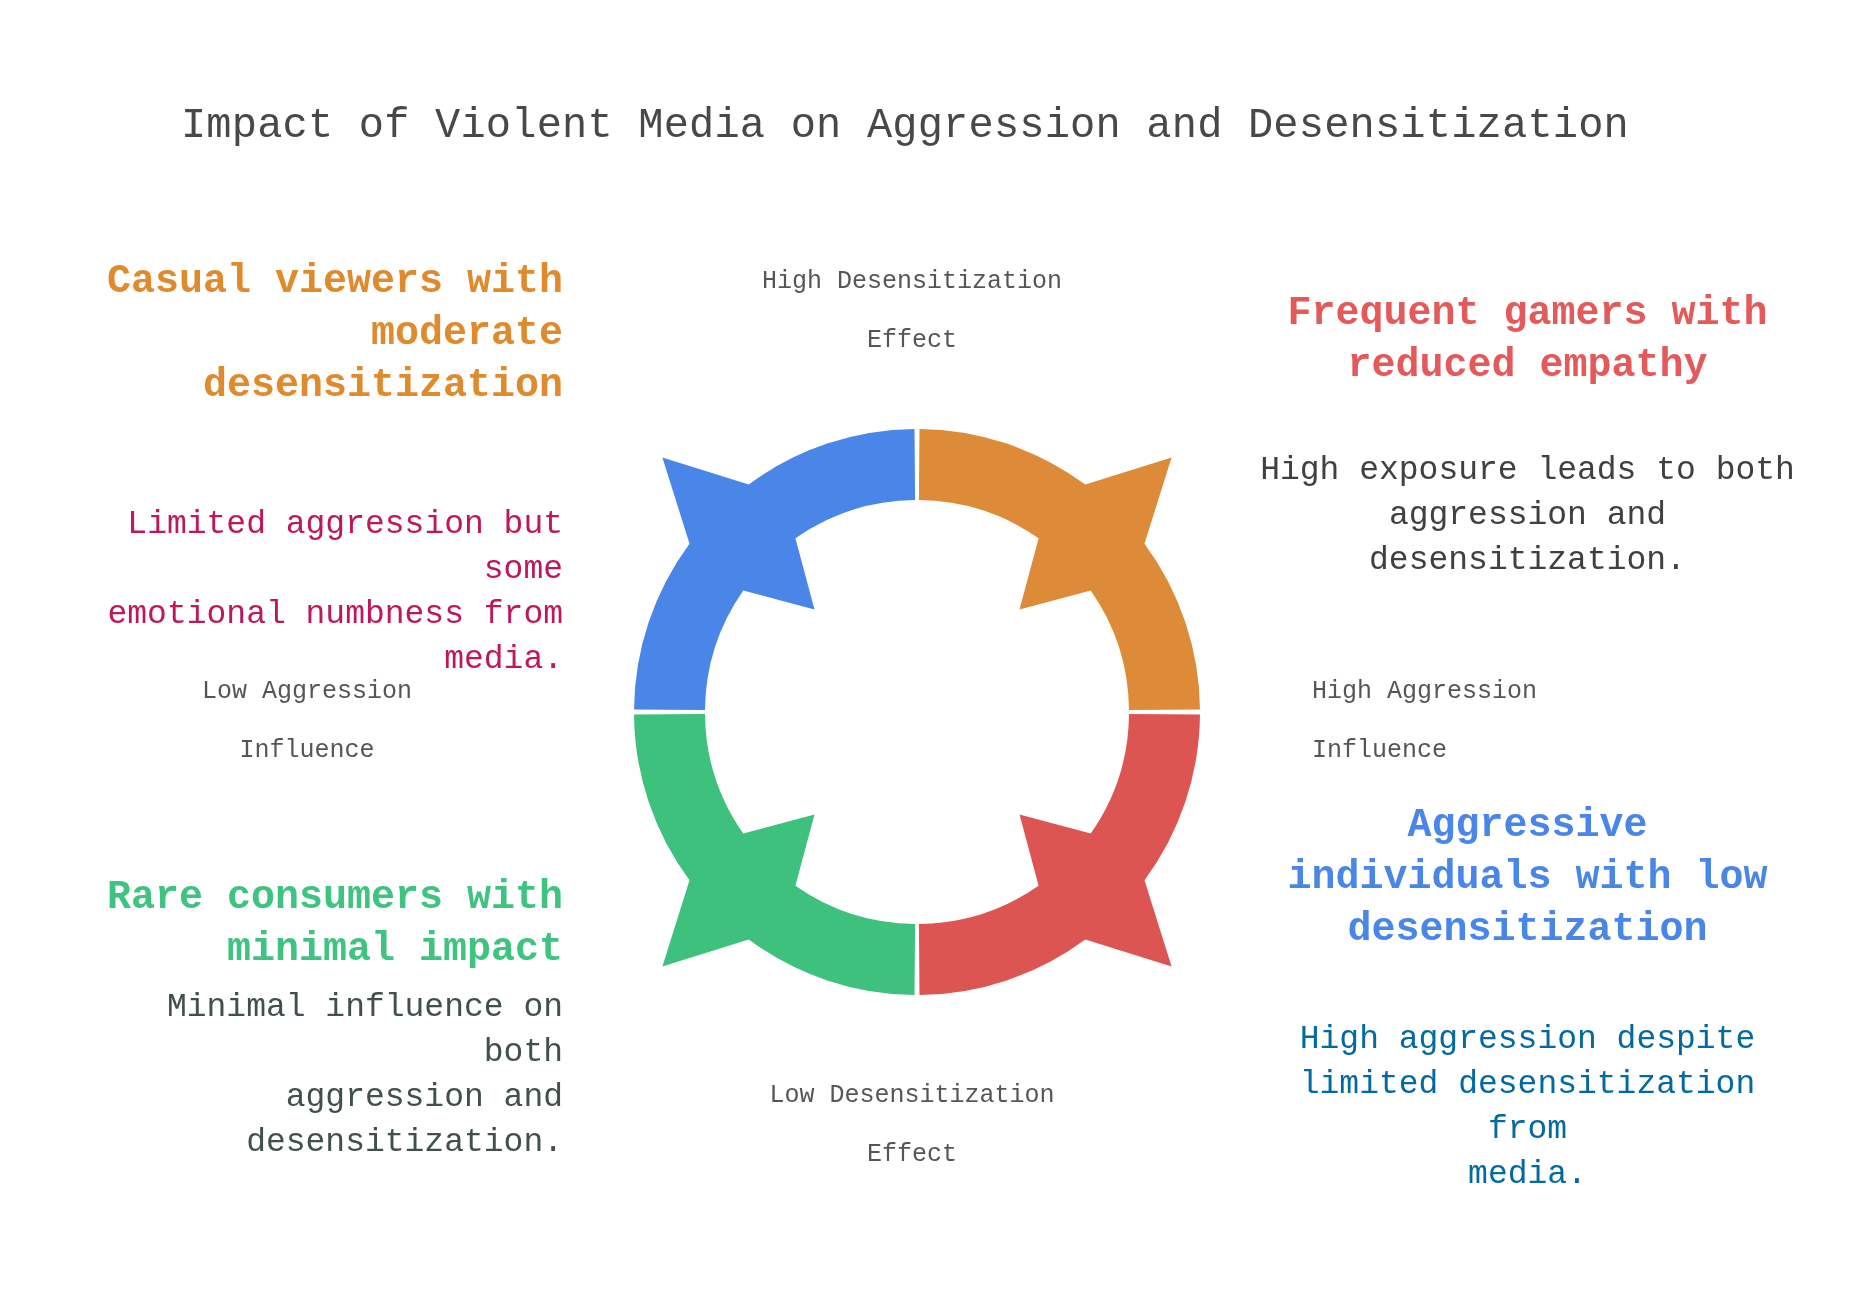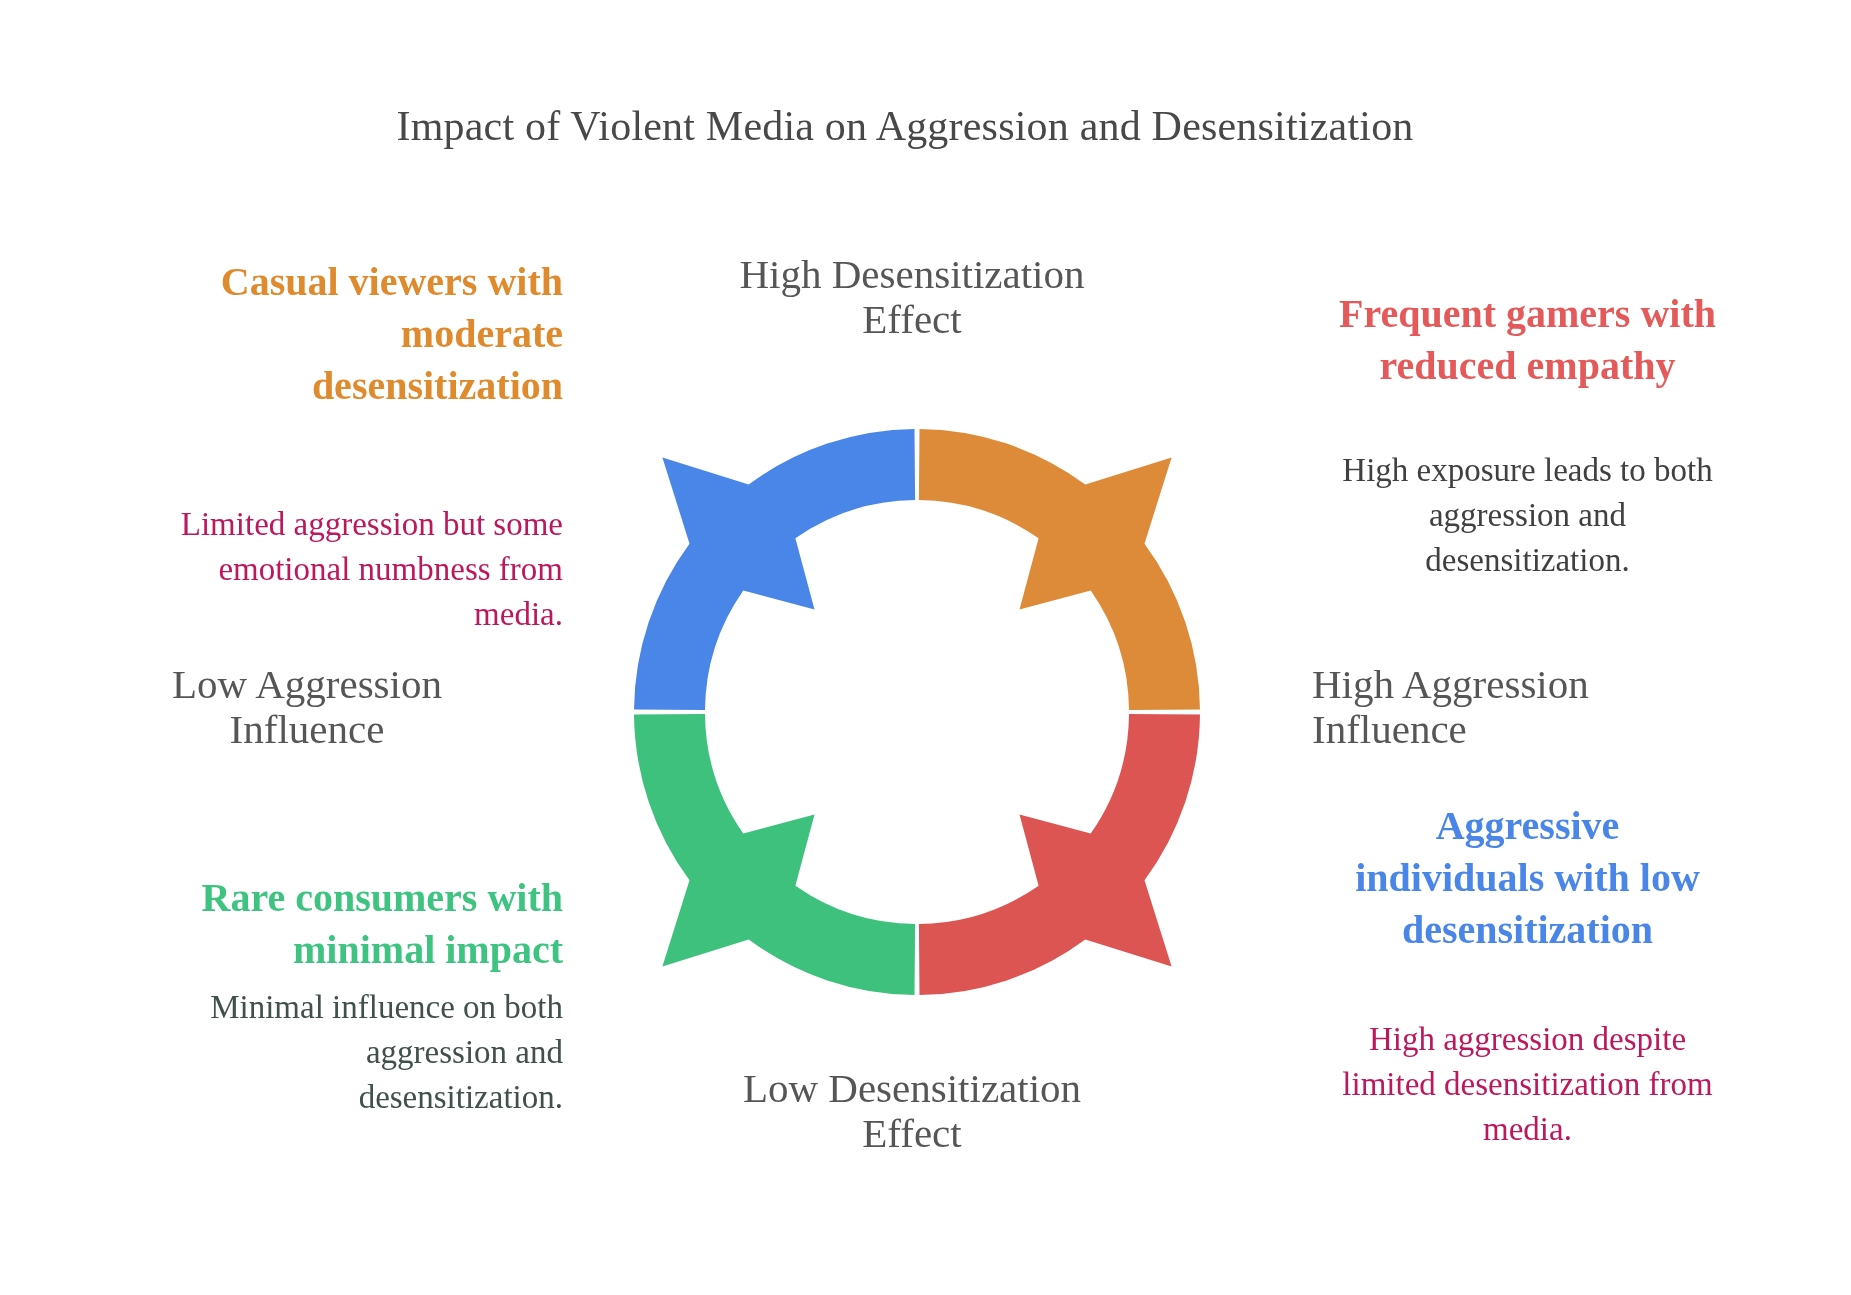--- a/index.html
+++ b/index.html
@@ -1,32 +1,32 @@
 <!DOCTYPE html>
 <html><head>
 <meta charset="utf-8">
 <style>
   html,body{margin:0;padding:0;background:#ffffff;}
   #canvas{
     position:relative;
     width:1851px;height:1283px;
     background:#ffffff;
     overflow:hidden;
-    font-family:Liberation Serif, serif;
+    font-family:Liberation Mono, monospace;
   }
   #page-title{
     position:absolute;left:0;top:102px;width:1810px;
     text-align:center;
     font-size:42px;font-weight:400;color:#484848;
     letter-spacing:0.2px;margin:0;
   }
   #cycle-svg{position:absolute;left:0;top:0;}
   .cycle-label{
     position:absolute;
-    font-size:41px;line-height:45px;color:#565656;
+    font-size:25px;line-height:59px;color:#565656;
     white-space:pre-line;
   }
   #cycle-label-top{left:612px;top:252px;width:600px;text-align:center;}
   #cycle-label-bottom{left:612px;top:1066px;width:600px;text-align:center;}
   #cycle-label-left{left:107px;top:662px;width:400px;text-align:center;}
   #cycle-label-right{left:1312px;top:662px;width:430px;text-align:left;}
   .sec-heading{
     position:absolute;
     font-size:40px;line-height:52px;font-weight:700;
     white-space:pre-line;
@@ -88,17 +88,17 @@
 
   <div class="sec-heading left-col" id="heading-rare" style="color: rgb(62, 195, 128);">Rare consumers with
 minimal impact</div>
   <div class="sec-body left-col" id="body-rare" style="color: rgb(65, 80, 74);">Minimal influence on both
 aggression and
 desensitization.</div>
 
   <div class="sec-heading right-col" id="heading-aggressive" style="color: rgb(74, 134, 232);">Aggressive
 individuals with low
 desensitization</div>
-  <div class="sec-body right-col" id="body-aggressive" style="color: #be185d;">High aggression despite
+  <div class="sec-body right-col" id="body-aggressive" style="color: #0369a1;">High aggression despite
 limited desensitization from
 media.</div>
 
 </div>
 
 </body></html>

